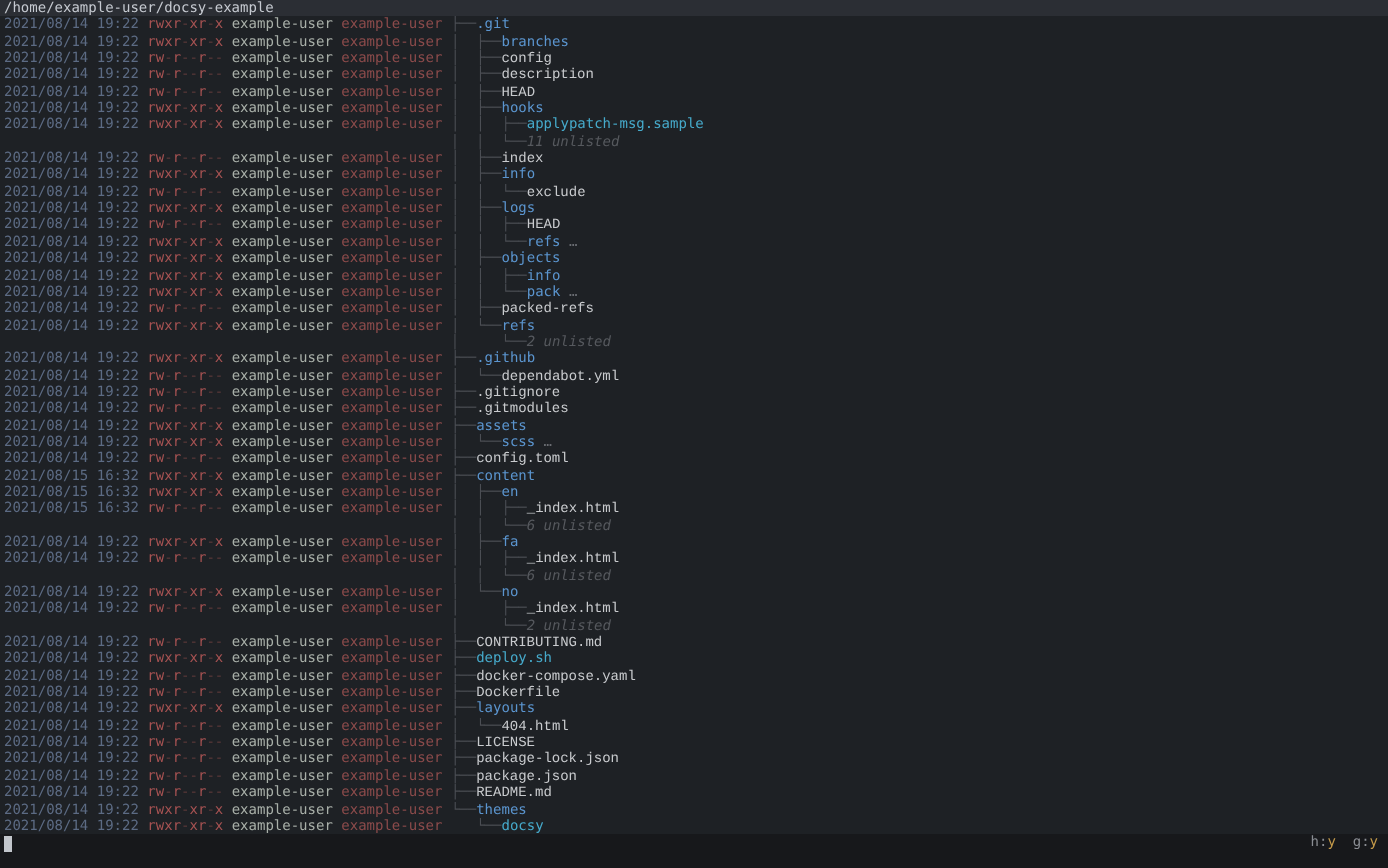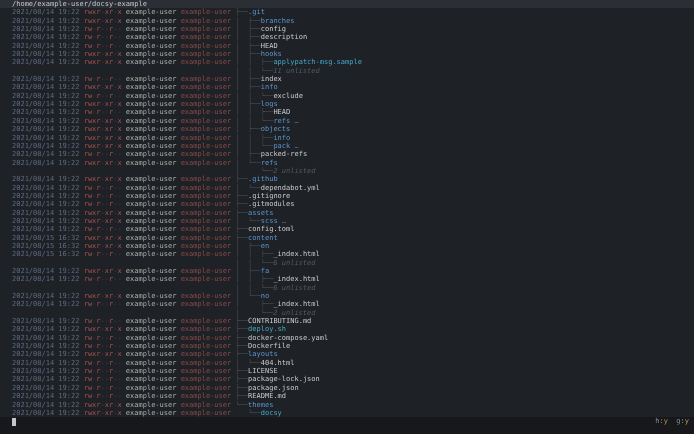--- a/index.html
+++ b/index.html
@@ -8,32 +8,32 @@
     width:694px;height:434px;
     background:var(--bg);
     font-family:"DejaVu Sans Mono", monospace;
     font-size:7px;
     overflow:hidden;
     cursor:default;
   }
   .line{
     height:8.346px;line-height:8.35px;
     white-space:pre;
-    padding-left:12px;
+    padding-left:2px;
     overflow:hidden;
   }
   #title-bar{background:var(--titlebarBg);color:var(--titleText);}
   .c-date{color:var(--date);}
   .c-perm{color:var(--perm);}
   .c-permdash{color:var(--permDash);}
   .c-owner{color:var(--owner);}
   .c-group{color:var(--group);}
   .c-tree{color:var(--treeLine);}
   .c-dir{color:var(--dir);}
-  .c-file{color:var(--file);}
+  .c-file{color:var(--file);font-family:Liberation Mono, monospace;}
   .c-exec{color:var(--exec);}
   .c-unlisted{color:var(--unlisted);font-style:italic;}
   .c-dim{color:var(--dim);}
   #status-bar{background:var(--statusBg);color:var(--statusText);}
   .seg-normal{color:var(--statusText);}
   .seg-key{color:var(--key);font-weight:bold;}
   .seg-help{color:var(--help);font-weight:bold;}
   #input-bar{
     background:var(--inputBg);
     position:relative;

